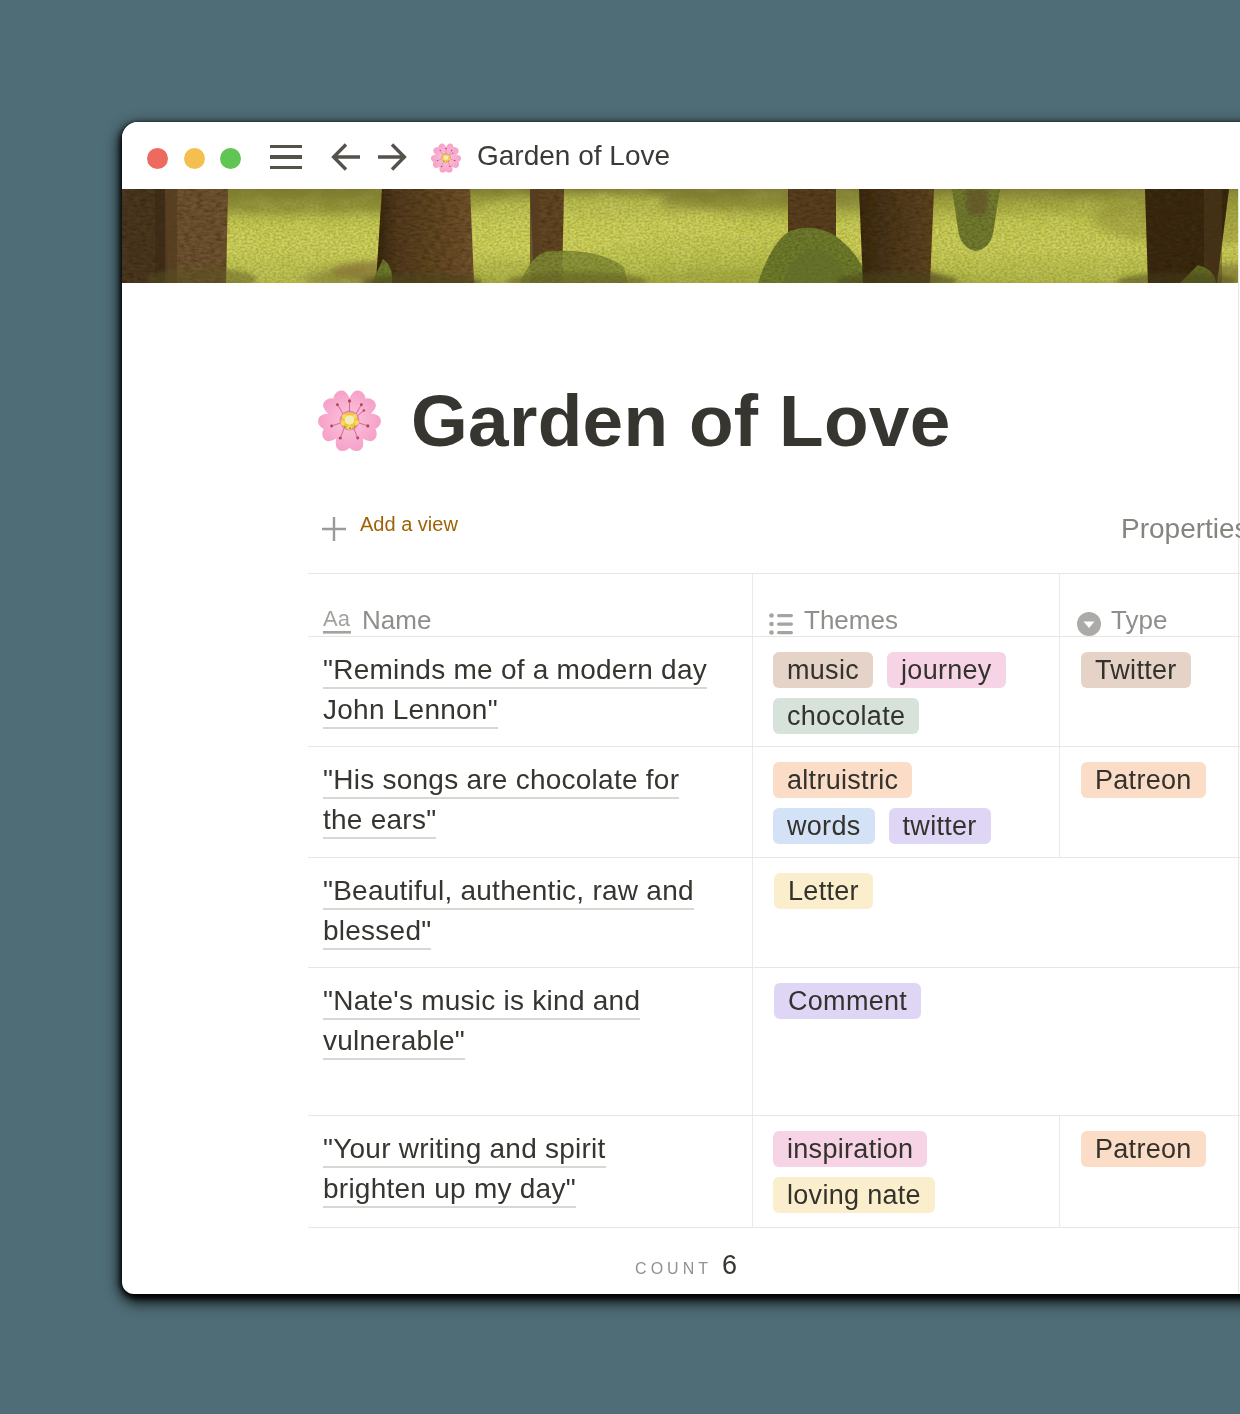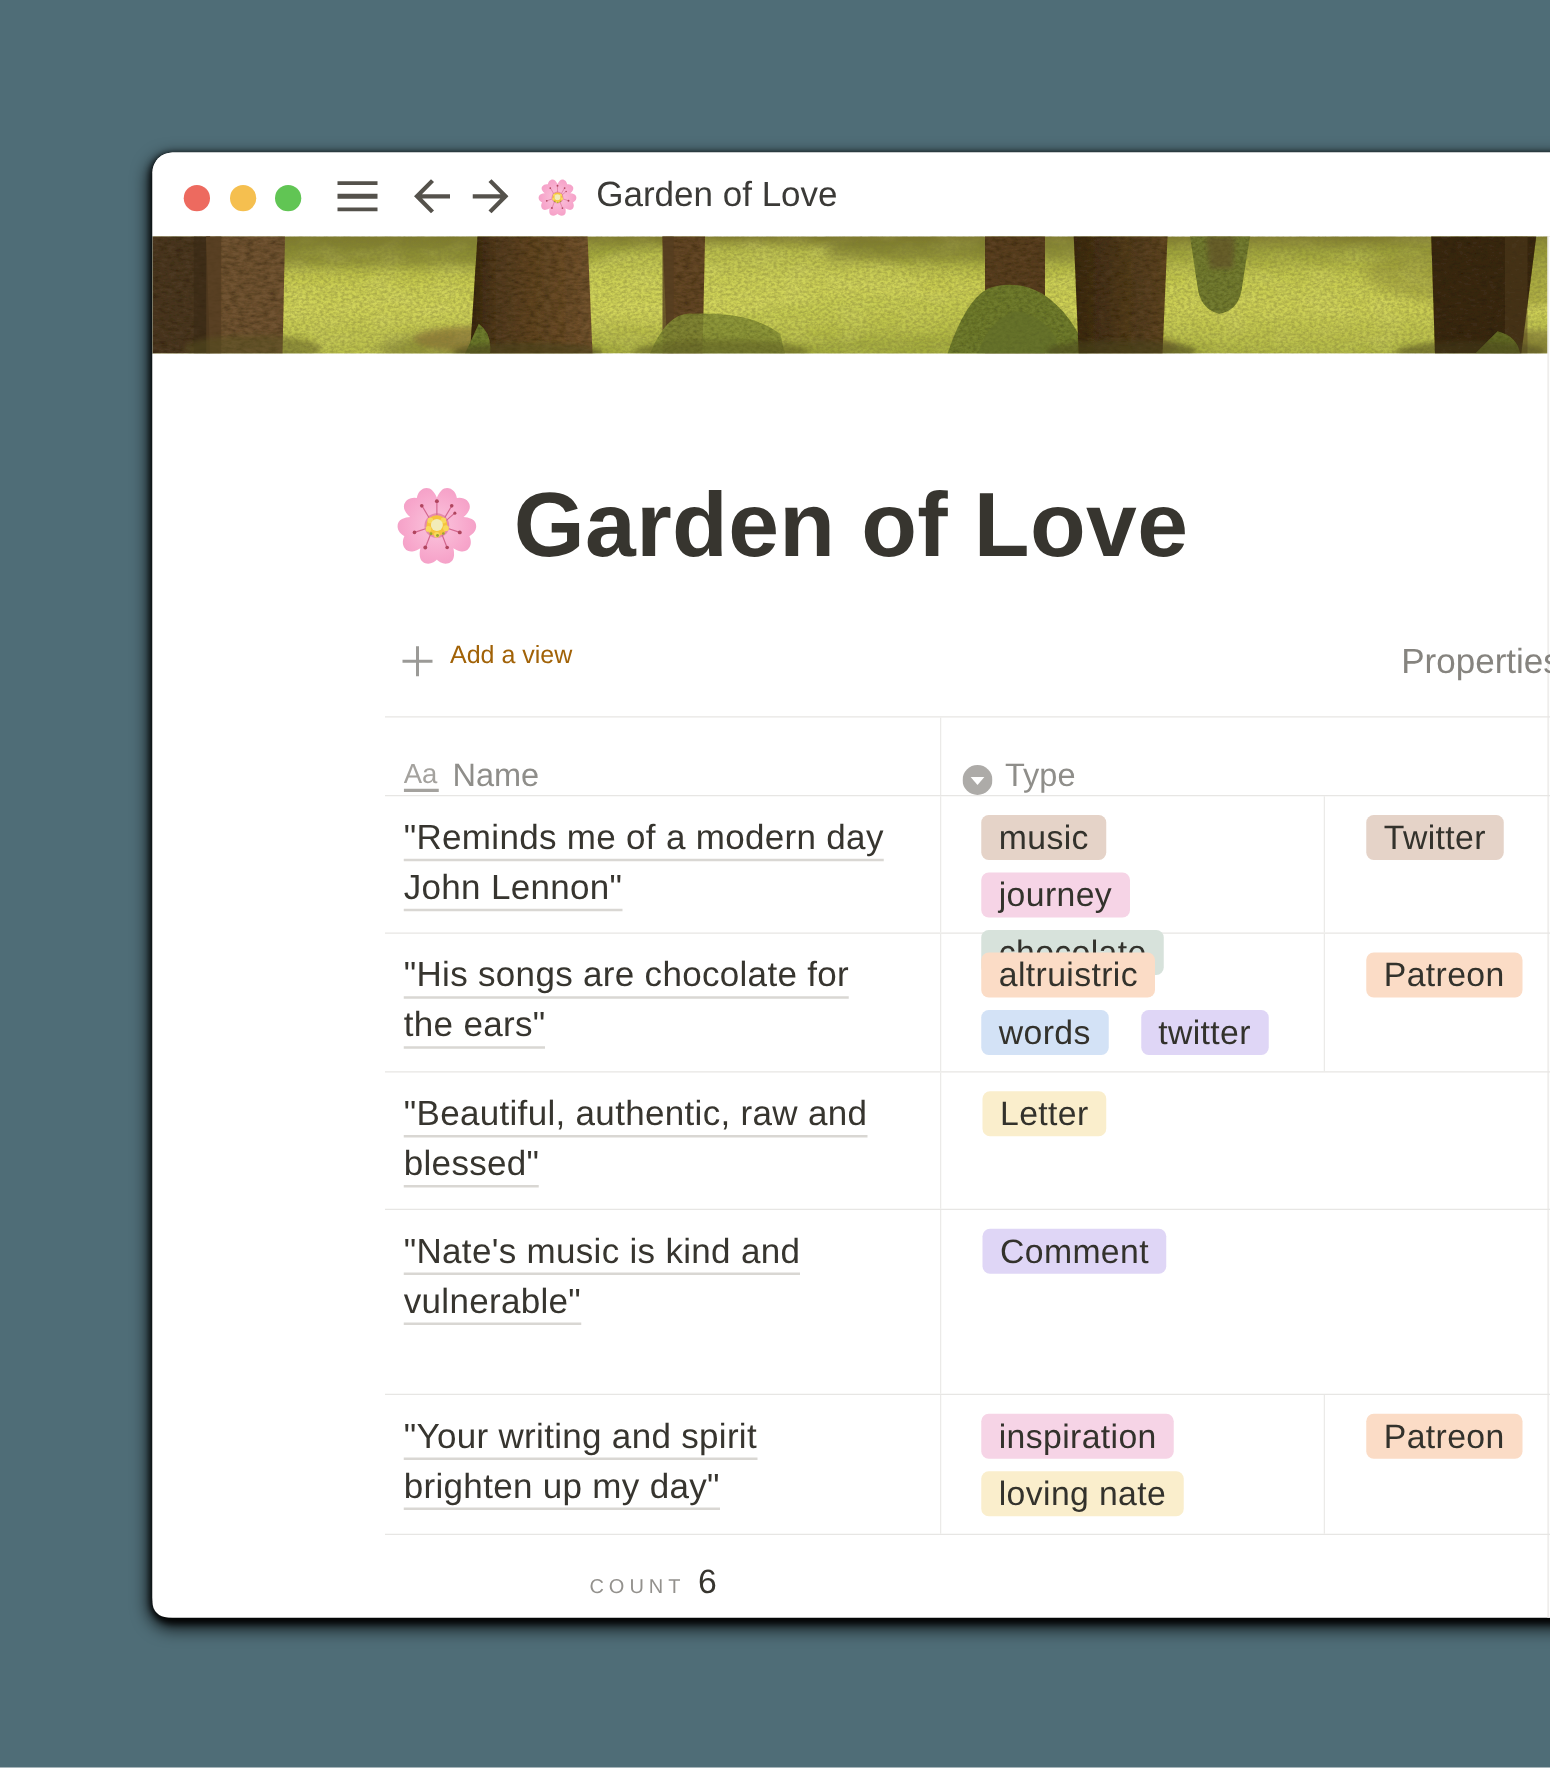--- a/index.html
+++ b/index.html
@@ -31,31 +31,31 @@
 .trow{display:flex;border-bottom:1px solid #e7e6e4;box-sizing:border-box}
 .trow.header{border-top:1px solid #e7e6e4;height:64px;color:#8f8e8a;font-size:26px}
 .c1{width:445px;box-sizing:border-box;border-right:1px solid #ebeae8;padding-left:15px}
 .c2{width:307px;box-sizing:border-box;border-right:1px solid #ebeae8;padding-left:16px}
 .c3{flex:1;box-sizing:border-box;padding-left:17px}
 .hcell{display:flex;align-items:flex-end;height:100%}
 .hicon{margin-right:10px;flex:0 0 auto}
 .name{font-size:28px;color:#37352f;line-height:40px;padding-top:13px;letter-spacing:0.25px}
 .name span{border-bottom:2.5px solid #d9d7d3;padding-bottom:2px}
 .tags{padding-top:15px;width:262px}
-.tag{display:inline-block;height:36px;line-height:36px;border-radius:6px;padding:0 14px;margin:0 10px 10px 16px;font-size:27px;letter-spacing:0.3px;color:#33322c;vertical-align:top;white-space:nowrap}
+.tag{display:inline-block;height:36px;line-height:36px;border-radius:6px;padding:0 14px;margin:0 10px 10px 4px;font-size:27px;letter-spacing:0.3px;color:#33322c;vertical-align:top;white-space:nowrap}
 .bgbrown{background:#E5D3C8}
 .bgpink{background:#F6D4E6}
 .bggreen{background:#D7E2DB}
 .bgorange{background:#FBDCC6}
 .bgblue{background:#D3E2F6}
 .bgpurple{background:#DFD6F6}
 .bgred{background:#F9D2CE}
 .bgyellow{background:#FAEECC}
 .r1{height:110px}.r2{height:111px}.r3{height:110px}.r4{height:148px}.r5{height:112px}
-.countrow{position:absolute;left:186px;top:1128px;width:445px;text-align:center;padding-right:16px;box-sizing:border-box}
+.countrow{position:absolute;left:186px;top:1128px;width:445px;text-align:right;padding-right:16px;box-sizing:border-box}
 .countlabel{font-size:16px;letter-spacing:4px;color:#93918d;vertical-align:baseline}
 .countnum{font-size:27px;color:#37352f;margin-left:10px;vertical-align:baseline}
 </style>
 </head>
 <body>
 <div class="window">
   <div class="titlebar">
     <div class="dot r"></div>
       <div class="dot y"></div>
       <div class="dot g"></div>
@@ -218,20 +218,34 @@
   <div class="table">
     <div class="trow header">
       <div class="c1">
           <div class="hcell">
         <svg class="hicon" width="29" height="27" viewBox="0 0 29 27">
               <text x="0" y="17" font-size="22" fill="#a4a29e" font-family="Liberation Sans">Aa</text>
               <rect x="0" y="22" width="28" height="2.6" fill="#a4a29e"></rect>
             </svg>
         Name</div>
         </div>
+      <div class="c2">
+          <div class="hcell">
+        <svg class="hicon" width="25" height="24" viewBox="0 0 25 24">
+              <g fill="#a6a4a0">
+                <circle cx="2.5" cy="3.5" r="2.3"></circle>
+                <circle cx="2.5" cy="12" r="2.3"></circle>
+                <circle cx="2.5" cy="20.5" r="2.3"></circle>
+                <rect x="8" y="2" width="16" height="3.2" rx="1.6"></rect>
+                <rect x="8" y="10.5" width="16" height="3.2" rx="1.6"></rect>
+                <rect x="8" y="19" width="16" height="3.2" rx="1.6"></rect>
+              </g>
+            </svg>
+        Themes</div>
+        </div>
       <div class="c3">
           <div class="hcell">
         <svg class="hicon" width="24" height="24" viewBox="0 0 24 24">
               <circle cx="12" cy="12" r="12" fill="#adaba8"></circle>
               <path d="M6.5 9.5 H17.5 L12 16 Z" fill="#ffffff"></path>
             </svg>
         Type</div>
         </div>
     </div>
     <div class="trow r1">

